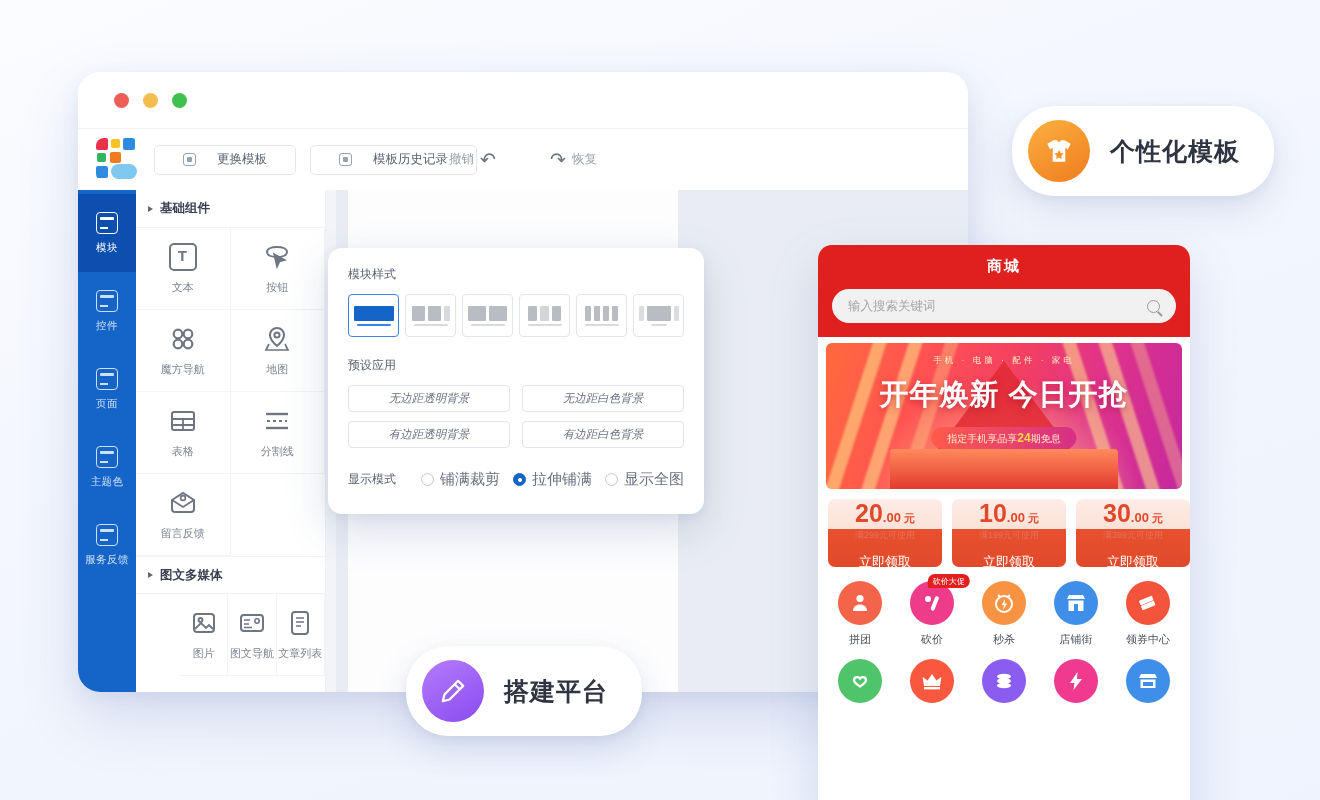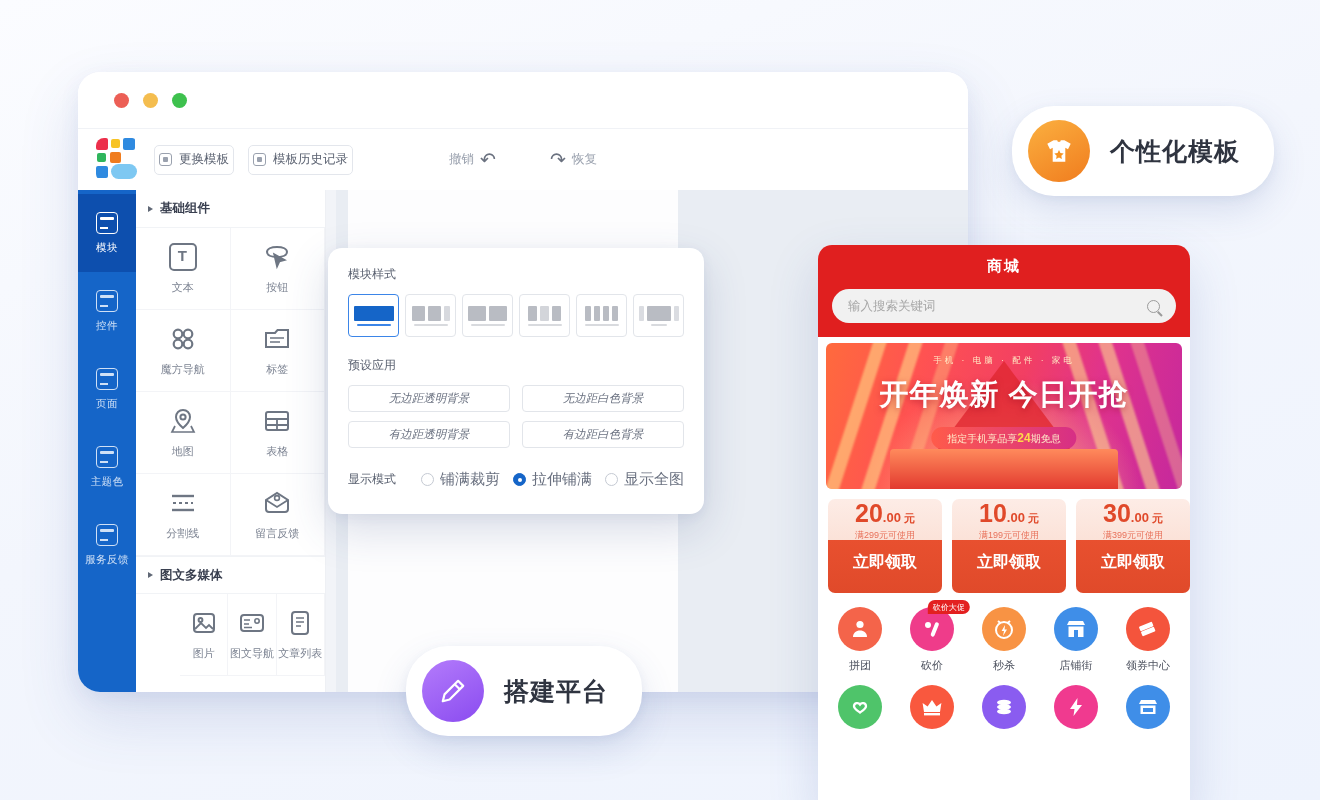--- a/index.html
+++ b/index.html
@@ -26,21 +26,21 @@
 
   #toolbar {
     height:62px; background:#fff; border-top:1px solid #f0f2f6;
     display:flex; align-items:center; padding:0 18px; gap:14px;
     position:relative;
   }
   #logo { width:44px; height:44px; border-radius:8px; flex:none; position:relative; overflow:hidden;}
   .logo-cell{position:absolute;border-radius:2px;}
   .tb-btn{
     height:30px; border:1px solid #e3e6ec; border-radius:5px; background:#fff;
-    display:flex; align-items:center; gap:7px; padding:0 4px;
+    display:flex; align-items:center; gap:21px; padding:0 28px;
     font-size:12.5px; color:#5b6271; white-space:nowrap;
   }
   .tb-ico{ width:13px;height:13px;border:1.4px solid #9aa1ae; border-radius:3px; position:relative; flex:none;}
   .tb-ico:after{content:"";position:absolute;left:3px;top:3px;width:5px;height:5px;background:#9aa1ae;border-radius:1px;}
   .tb-center{ position:absolute; left:50%; transform:translateX(-50%); display:flex; gap:54px; align-items:center;}
   .tb-act{display:flex;align-items:center;gap:6px;font-size:12.5px;color:#9aa1ae;}
   .arc{font-size:19px;color:#6b7280;line-height:1;}
 
   #body-row{ display:flex; height:calc(100% - 118px); }
 
@@ -131,27 +131,27 @@
   #bnr-small{ position:absolute;top:12px;left:0;right:0;text-align:center;font-size:8.5px;color:#ffe7c2;letter-spacing:3px;}
   #bnr-main{ position:absolute;top:32px;left:0;right:0;text-align:center;font-size:29px;font-weight:bold;color:#fff;
              letter-spacing:1px; text-shadow:0 2px 6px rgba(150,10,30,.5);}
   #bnr-sub{ position:absolute;top:84px;left:50%;transform:translateX(-50%);
             background:linear-gradient(90deg,#ff5b4a,#d62f86); border-radius:11px;
             padding:3.5px 16px; font-size:10px; color:#ffe9c8; white-space:nowrap;}
   #bnr-sub b{ color:#ffd84a; font-size:12px;}
   #bnr-podium{position:absolute;left:18%;right:18%;bottom:0;height:40px;background:linear-gradient(180deg,#ff8a5c,#e23a2f);border-radius:4px 4px 0 0;}
 
   #coupons{ display:flex; gap:10px; padding:10px 10px 0; }
-  .coupon{ flex:1 0 114px; height:94px; border-radius:7px; position:relative; overflow:hidden;
+  .coupon{ flex:1 0 114px; height:68px; border-radius:7px; position:relative; overflow:hidden;
            background:linear-gradient(180deg,#fdece6 0%, #fbe2d8 44%, #e8502f 44%, #e04a2a 100%); }
   .cp-top{ height:44px; display:flex;flex-direction:column;align-items:center;justify-content:center; }
   .cp-amt{ color:#e0492a; font-weight:bold; line-height:1; }
   .cp-amt .big{ font-size:25px;} .cp-amt .dec{ font-size:13px;} .cp-amt .yuan{font-size:11px;margin-left:3px;}
   .cp-cond{ font-size:9px;color:#e8715a;margin-top:3px;}
-  .cp-btn{ height:38px;display:flex;align-items:center;justify-content:center;color:#fff;font-size:16px;font-weight:bold;}
+  .cp-btn{ height:38px;display:flex;align-items:center;justify-content:center;color:#fff;font-size:13px;}
 
   .icon-row{ display:flex; padding:14px 6px 0; }
   .icon-cell{ flex:1; display:flex;flex-direction:column;align-items:center;gap:7px;position:relative;}
   .circ{ width:44px;height:44px;border-radius:50%;display:flex;align-items:center;justify-content:center;}
   .circ svg{ width:24px;height:24px;}
   .icon-lbl{ font-size:11px;color:#4a4f5c;}
   .hot-badge{ position:absolute;top:-7px;left:50%;transform:translateX(-10%);
               background:#e32020;color:#fff;font-size:8px;border-radius:7px 7px 7px 0;padding:1.5px 5px;white-space:nowrap;}
 
   
@@ -257,29 +257,20 @@
         <div class="comp-cell">
           <span class="ci">
             <svg viewBox="0 0 28 28" fill="none" stroke="#6e7683" stroke-width="2.2">
               <circle cx="9" cy="9" r="4.3"></circle>
                 <circle cx="19" cy="9" r="4.3"></circle>
               <circle cx="9" cy="19" r="4.3"></circle>
                 <circle cx="19" cy="19" r="4.3"></circle>
             </svg>
           </span>
           <span class="comp-lbl">魔方导航</span>
-        </div>
-        <div class="comp-cell">
-          <span class="ci">
-            <svg viewBox="0 0 28 28" fill="none" stroke="#6e7683" stroke-width="2">
-              <path d="M3 8h9l2.5-3H25v17H3z"></path>
-                <path d="M7 13h14M7 17h10" stroke-width="1.6"></path>
-            </svg>
-          </span>
-          <span class="comp-lbl">标签</span>
         </div>
         <div class="comp-cell">
           <span class="ci">
             <svg viewBox="0 0 28 28" fill="none" stroke="#6e7683" stroke-width="2">
               <path d="M14 3c4 0 7 3 7 7 0 5-7 11-7 11S7 15 7 10c0-4 3-7 7-7z"></path>
               <circle cx="14" cy="10" r="2.6"></circle>
               <path d="M6 19l-3 6h22l-3-6" stroke-width="1.7"></path>
             </svg>
           </span>
           <span class="comp-lbl">地图</span>

